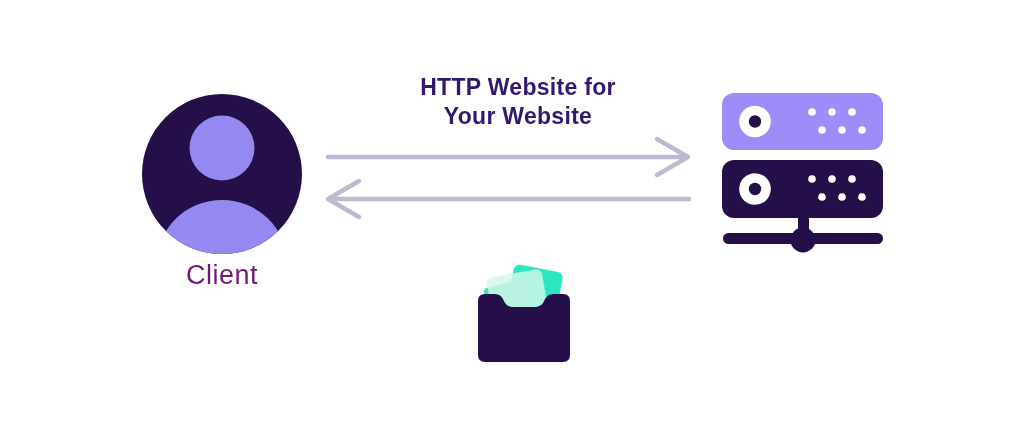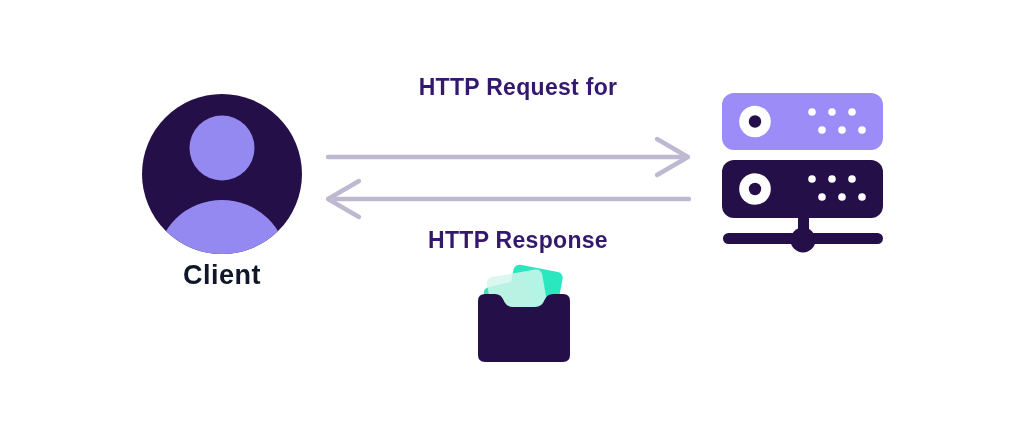--- a/index.html
+++ b/index.html
@@ -2,22 +2,22 @@
 <html><head>
 <meta charset="utf-8">
 <style>
   html,body{margin:0;padding:0;background:#f4f4f4;}
   .canvas{
     position:relative;width:1024px;height:442px;background:#ffffff;
     font-family:"Liberation Sans","DejaVu Sans",sans-serif;overflow:hidden;
   }
   .abs{position:absolute;}
   .node-label{
-    width:200px;text-align:center;font-size:27px;font-weight:bold;
-    letter-spacing:.5px;color:#0f172a;
+    width:200px;text-align:center;font-size:27px;font-weight:normal;
+    letter-spacing:.5px;color:#701a75;
   }
   .flow-label{
     width:302px;text-align:center;font-size:23px;font-weight:bold;
     letter-spacing:.3px;line-height:28.5px;color:#33186e;
   }
 </style>
 </head>
 <body>
 
 <div class="canvas">
@@ -30,37 +30,37 @@
     </defs>
     <circle cx="82" cy="82" r="80" fill="#250f49"></circle>
     <g clip-path="url(#avclip)">
       <circle cx="82" cy="56" r="32.5" fill="#9489f1"></circle>
       <ellipse cx="82" cy="171" rx="65" ry="63" fill="#9489f1"></ellipse>
     </g>
   </svg>
   <div class="abs node-label" style="left:122px;top:260px;">Client</div>
 
   <div class="abs flow-label" style="left:367px;top:73px;">
-    <div>HTTP Request for</div>
+    <div>HTTP Website for</div>
+    <div>Your Website</div>
   </div>
 
   <svg class="abs" style="left:315px;top:128px;" width="385" height="95" viewBox="0 0 385 95" aria-hidden="true">
     <g fill="none" stroke-width="4.4" stroke-linecap="round" stroke-linejoin="round">
       <g>
         <path d="M13 29 H366" stroke="#beb8d1"></path>
         <path d="M342 11 L373 29 L342 47" stroke="#beb8d1"></path>
       </g>
       <g>
         <path d="M374 71 H20" stroke="#beb8d1"></path>
         <path d="M44 53 L13 71 L44 89" stroke="#beb8d1"></path>
       </g>
     </g>
   </svg>
 
-  <div class="abs flow-label" style="left:367px;top:226px;">HTTP Response</div>
 
   <svg class="abs" style="left:466px;top:256px;" width="110" height="110" viewBox="0 0 110 110" aria-hidden="true">
     <rect x="44" y="12" width="50" height="44" rx="6" transform="rotate(11 69 34)" fill="#2be7c0"></rect>
     <rect x="20" y="27" width="44" height="32" rx="5" transform="rotate(-14 42 43)" fill="#49dcb8"></rect>
     <rect x="23" y="17" width="56" height="40" rx="6" transform="rotate(-10 51 37)" fill-opacity="0.82" fill="#d2f6eb"></rect>
     <path d="M19 38 L29 38 Q35 38 37.5 44 Q40 51 47 51 L69 51 Q76 51 78.5 44 Q81 38 87 38
              L97 38 Q104 38 104 45 L104 99 Q104 106 97 106 L19 106 Q12 106 12 99 L12 45 Q12 38 19 38 Z" fill="#250f49"></path>
   </svg>
 
   <svg class="abs" style="left:715px;top:85px;" width="180" height="175" viewBox="0 0 180 175" aria-hidden="true">

